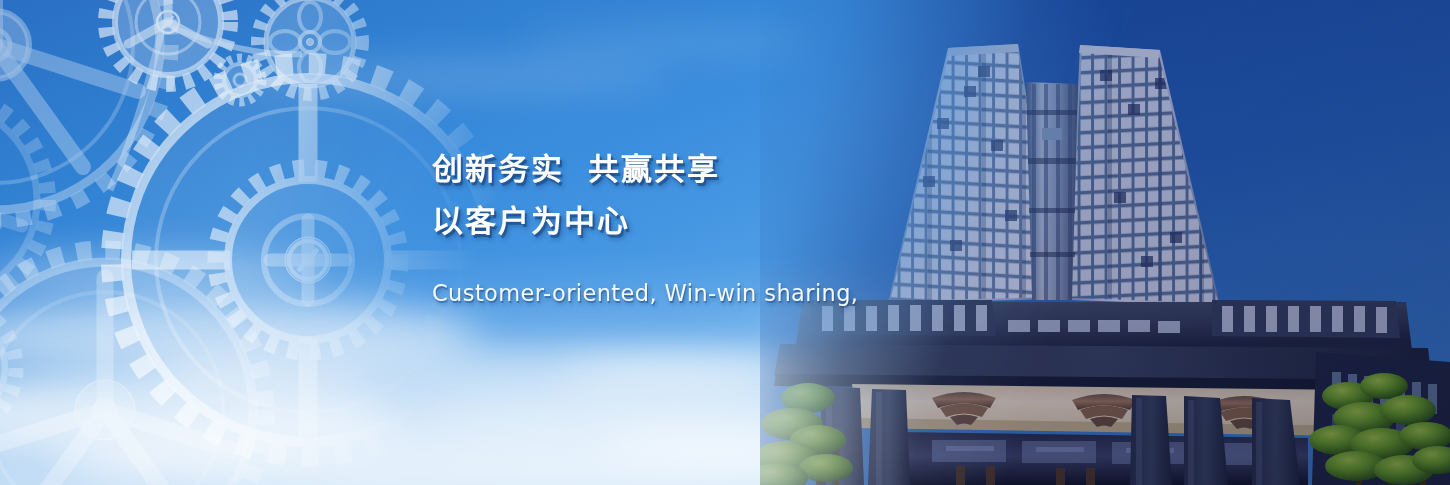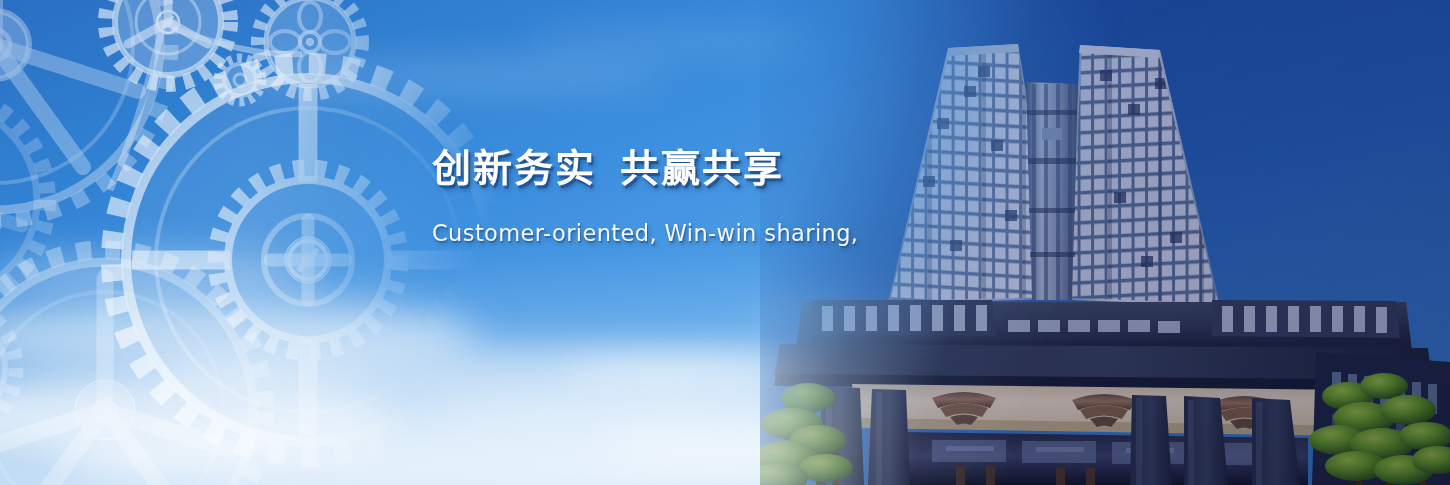--- a/index.html
+++ b/index.html
@@ -84,33 +84,33 @@
   
   .copy{
     position:absolute;
     left:432px; top:143px;
     width:520px;
     z-index:20;
   }
   .headline{
     font-family:"DejaVu Sans","Liberation Sans",sans-serif;
     font-weight:bold;
-    font-size:39px;
+    font-size:31px;
     line-height:52px;
     color:#ffffff;
     letter-spacing:2px;
     text-shadow:
       2px 3px 0 rgba(22,62,118,.55),
       3px 4px 5px rgba(15,45,95,.45);
     white-space:pre;
     margin:0;
   }
   .headline .gap{display:inline-block;width:24px;}
   .subline{
-    margin:20px 0 0 0;
+    margin:28px 0 0 0;
     font-family:"DejaVu Sans","Liberation Sans",sans-serif;
     font-size:22.5px;
     line-height:36px;
     font-weight:normal;
     color:#f4f9ff;
     letter-spacing:.4px;
     text-shadow:
       1px 2px 0 rgba(30,70,125,.45),
       2px 3px 4px rgba(18,50,100,.40);
     white-space:nowrap;
@@ -604,17 +604,18 @@
       </g>
 
     </svg>
     <div class="bld-tint"></div>
     <div class="bld-glow"></div>
   </div>
 
   <div class="copy">
     <div class="headline"><span>创新务实</span><span class="gap"></span><span>共赢共享</span></div>
 
+    <div class="headline">以客户为中心</div>
 
     <div class="subline">Customer-oriented, Win-win sharing,</div>
   </div>
 
 </div>
 
 </body></html>

